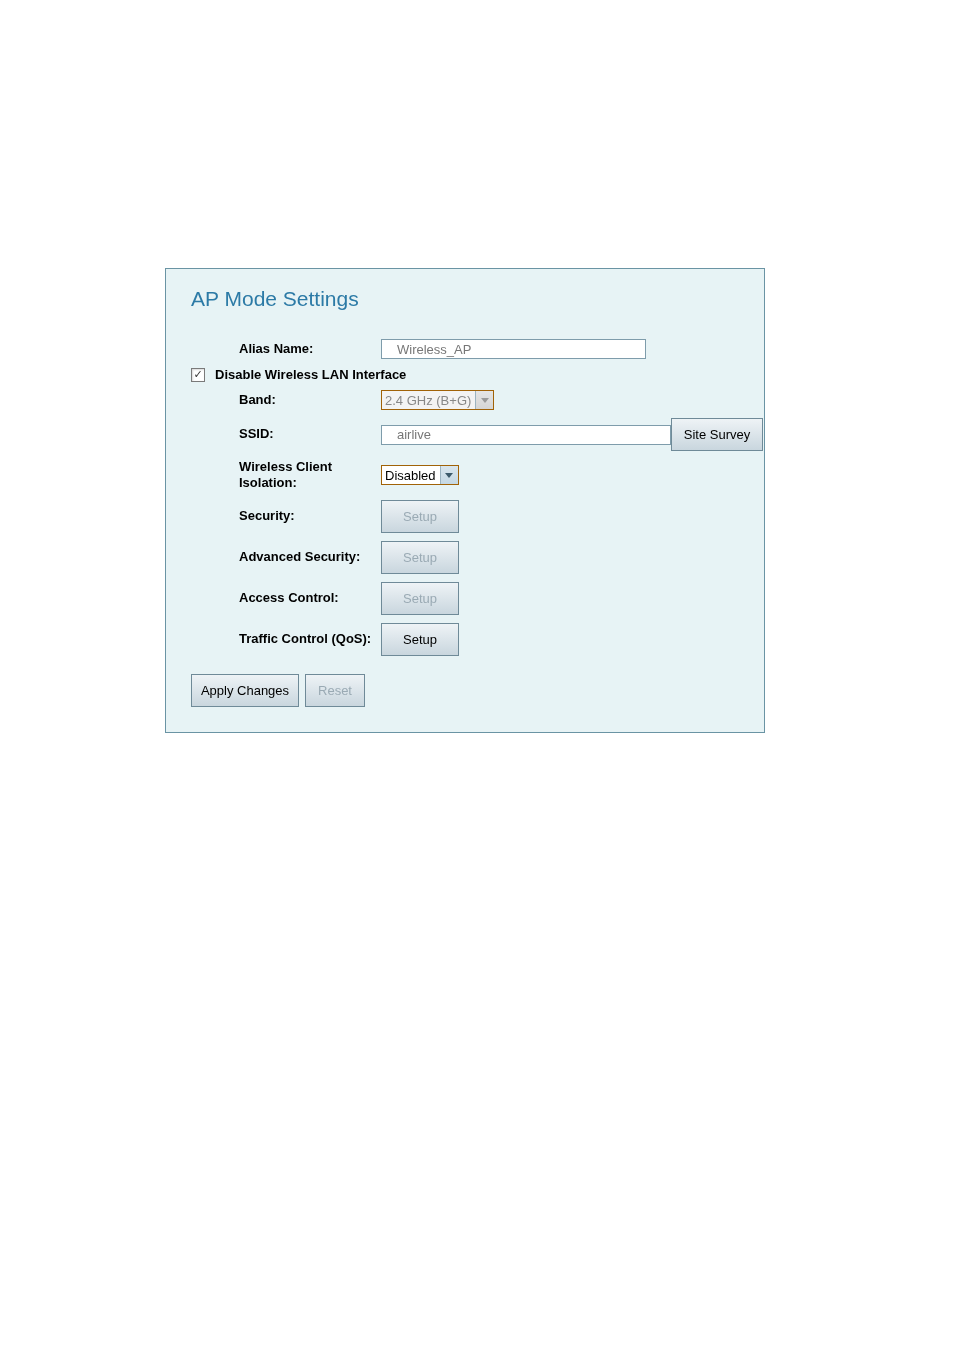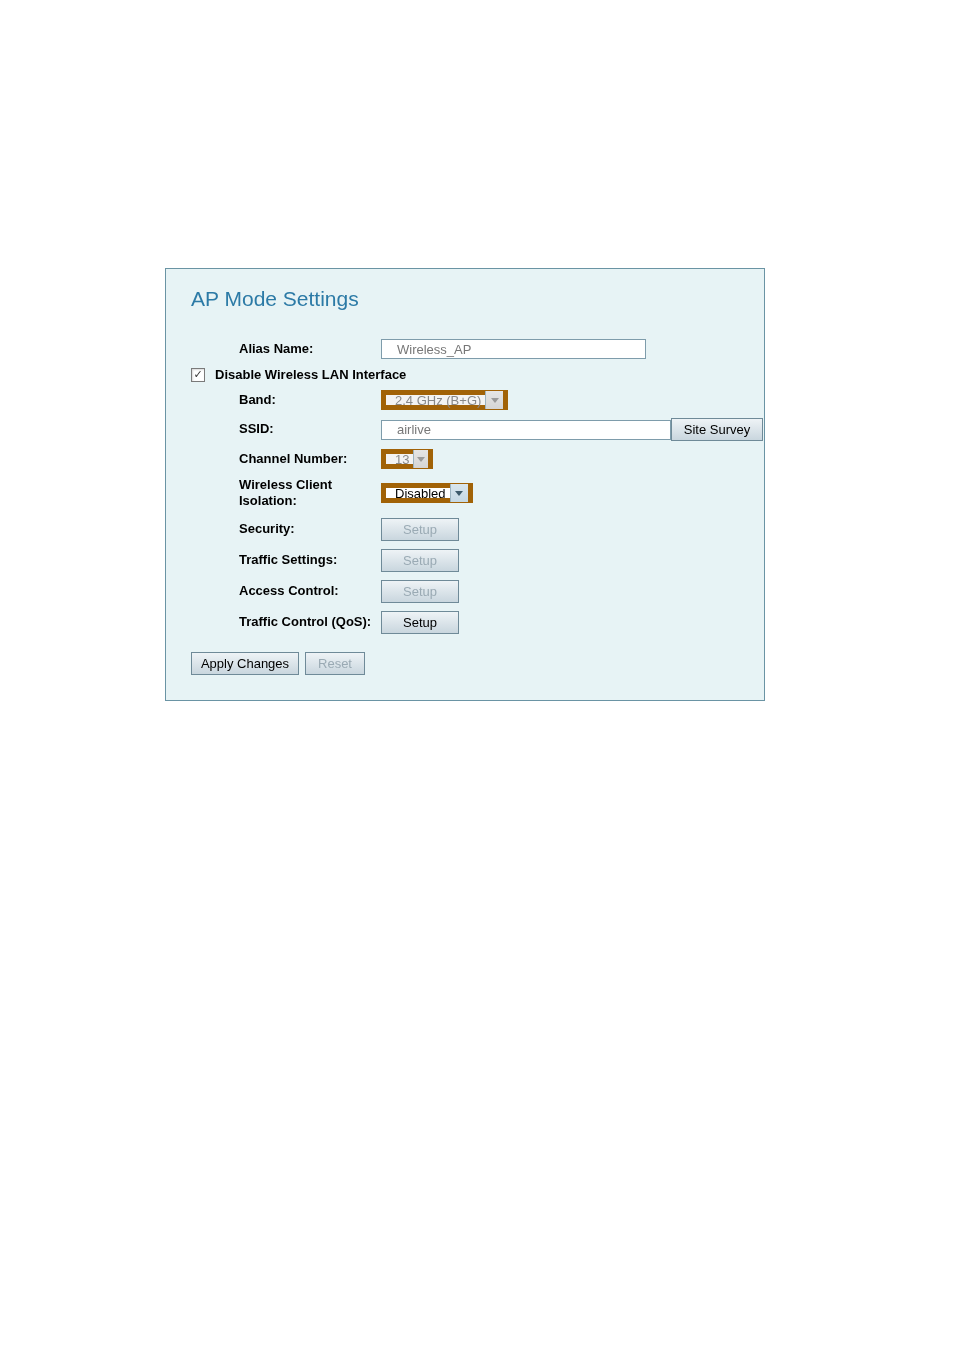--- a/index.html
+++ b/index.html
@@ -58,25 +58,25 @@
     }
     .alias-input {
       width: 265px;
     }
     .ssid-input {
       width: 290px;
     }
     .select-wrap {
       display: inline-flex;
       align-items: center;
-      border: 5px solid #a16207;
+      border: 1px solid #a16207;
       background: #f3f3f3;
       height: 20px;
       box-sizing: border-box;
-      padding-left: 9px;
+      padding-left: 3px;
     }
     .select-wrap.enabled {
       background: #fff;
     }
     .select-text {
       font-size: 13px;
       color: #888;
     }
     .select-text.enabled {
       color: #000;
@@ -120,21 +120,21 @@
     }
     .cb-label {
       font-size: 13px;
       font-weight: bold;
       color: #000;
     }
     .btn {
       display: inline-flex;
       align-items: center;
       justify-content: center;
-      height: 23px;
+      height: 33px;
       background: linear-gradient(#eef3f6, #c9d6de);
       border: 1px solid #6f8a98;
       font-size: 13px;
       box-sizing: border-box;
       padding: 0 4px;
       min-width: 78px;
       color: #000;
       cursor: pointer;
     }
     .btn.disabled {
@@ -185,33 +185,20 @@
   <div class="form-row">
     <div class="label-col">SSID:</div>
     <div class="field-col">
       <input type="text" class="ssid-input" value="airlive" style="">
     </div>
     <div class="right-col">
       <div class="btn" style="min-width:92px;">Site Survey</div>
     </div>
   </div>
 
-  <div class="form-row">
-    <div class="label-col">Channel Number:</div>
-    <div class="field-col">
-      <div class="select-wrap" style="width:52px;">
-        <span class="select-text" style="flex:1;">13</span>
-        <span class="select-arrow disabled">
-          <svg viewBox="0 0 8 5">
-              <polygon points="0,0 8,0 4,5" fill="#9a9a9a"></polygon>
-            </svg>
-        </span>
-      </div>
-    </div>
-  </div>
 
   <div class="form-row">
     <div class="label-col">Wireless Client Isolation:</div>
     <div class="field-col">
       <div class="select-wrap enabled">
         <span class="select-text enabled">Disabled</span>
         <span class="select-arrow">
           <svg viewBox="0 0 8 5">
               <polygon points="0,0 8,0 4,5" fill="#3d5a6b"></polygon>
             </svg>
@@ -221,21 +208,21 @@
   </div>
 
   <div class="form-row">
     <div class="label-col">Security:</div>
     <div class="field-col">
       <div class="btn disabled">Setup</div>
     </div>
   </div>
 
   <div class="form-row">
-    <div class="label-col">Traffic Settings:</div>
+    <div class="label-col">Advanced Security:</div>
     <div class="field-col">
       <div class="btn disabled">Setup</div>
     </div>
   </div>
 
   <div class="form-row">
     <div class="label-col">Access Control:</div>
     <div class="field-col">
       <div class="btn disabled">Setup</div>
     </div>

